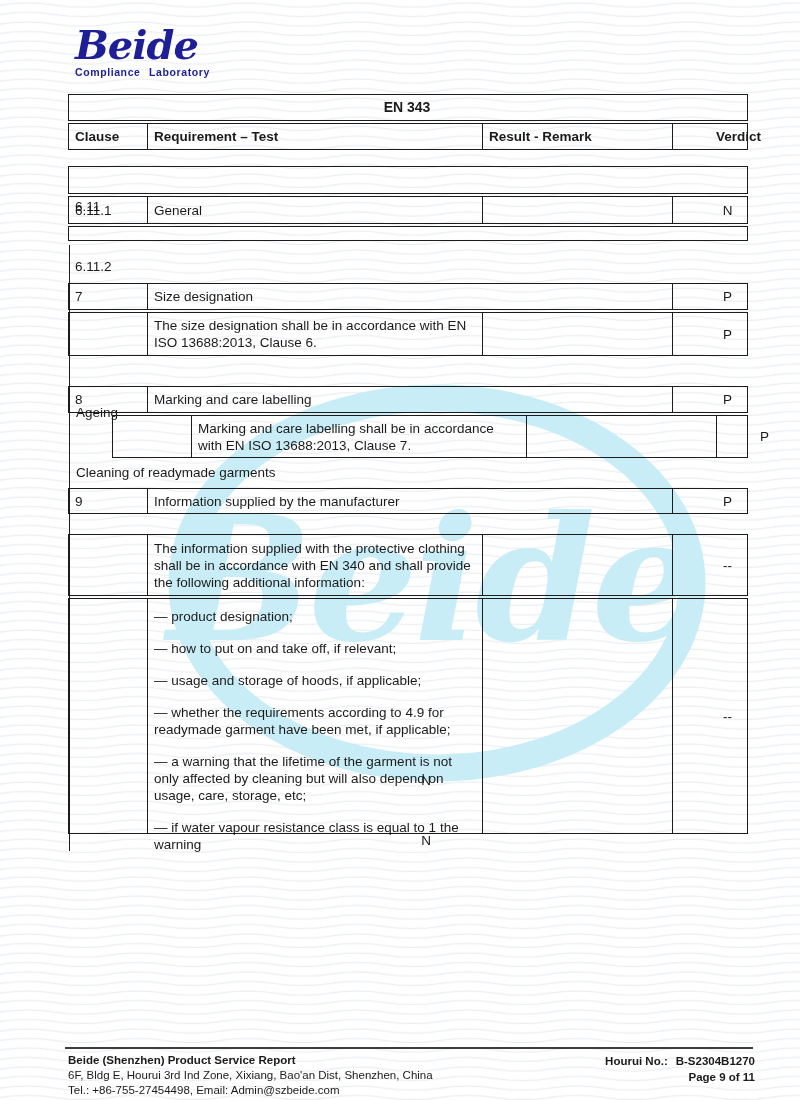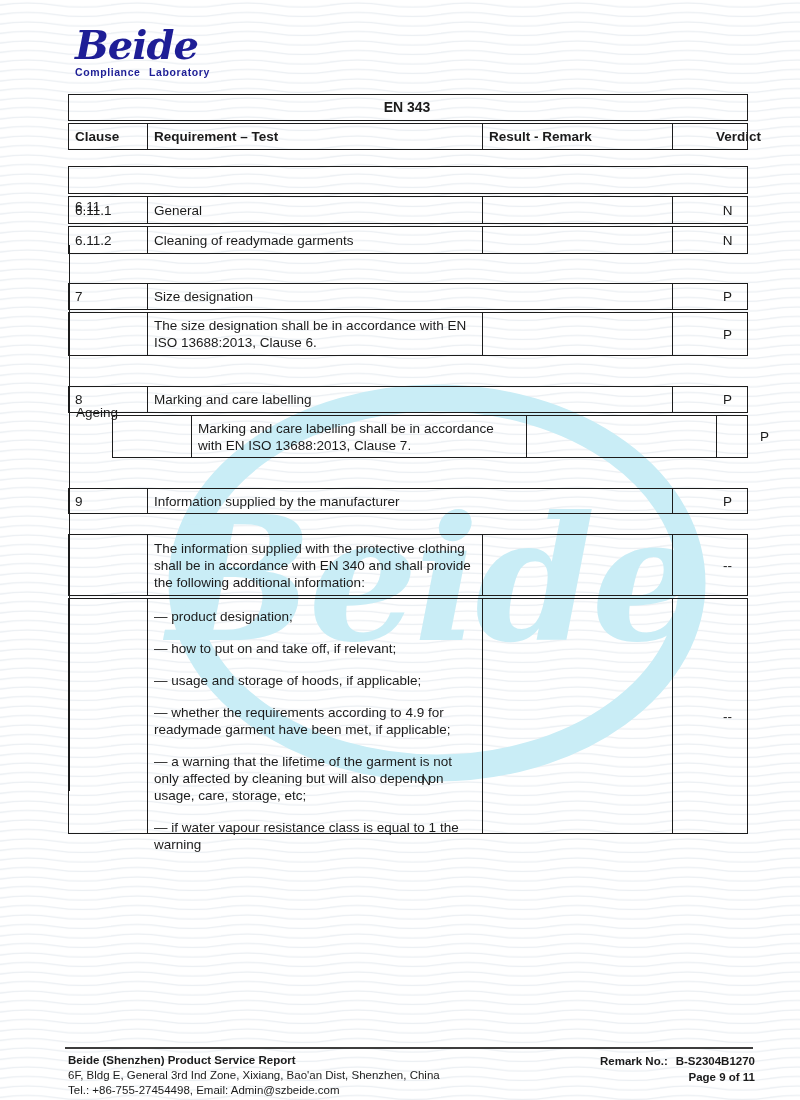--- a/index.html
+++ b/index.html
@@ -96,21 +96,21 @@
       <div class="c req">Ageing</div>
       <div class="c res"></div>
       <div class="c verdict">N</div>
     </div>
     <div class="row" style="height:28px;">
       <div class="c clause">6.11.1</div>
       <div class="c req">General</div>
       <div class="c res"></div>
       <div class="c verdict">N</div>
     </div>
-    <div class="row" style="height:28px;">
+    <div class="row" style="height:15px;flex-direction:column;">
       <div class="c clause">6.11.2</div>
       <div class="c req">Cleaning of readymade garments</div>
       <div class="c res"></div>
       <div class="c verdict">N</div>
     </div>
   </div>
 
   <div class="tbl" style="top:283px;">
     <div class="row" style="height:27px;">
       <div class="c clause">7</div>
@@ -162,23 +162,23 @@
         <p>— if water vapour resistance class is equal to 1 the warning</p>
       </div>
       <div class="c res"></div>
       <div class="c verdict">--</div>
     </div>
   </div>
 
   <div class="footer-rule"></div>
   <div class="footer-left">
     <div class="co">Beide (Shenzhen) Product Service Report</div>
-    <div>6F, Bldg E, General 3rd Ind Zone, Xixiang, Bao'an Dist, Shenzhen, China</div>
+    <div>6F, Bldg E, Hourui 3rd Ind Zone, Xixiang, Bao'an Dist, Shenzhen, China</div>
     <div>Tel.: +86-755-27454498, Email: Admin@szbeide.com</div>
   </div>
   <div class="footer-right">
     <div>
-      <span class="lbl">Remark No.:</span><span>B-S2304B1270</span>
+      <span class="lbl">Hourui No.:</span><span>B-S2304B1270</span>
     </div>
     <div>Page 9 of 11</div>
   </div>
 
 </div>
 
 </body></html>

